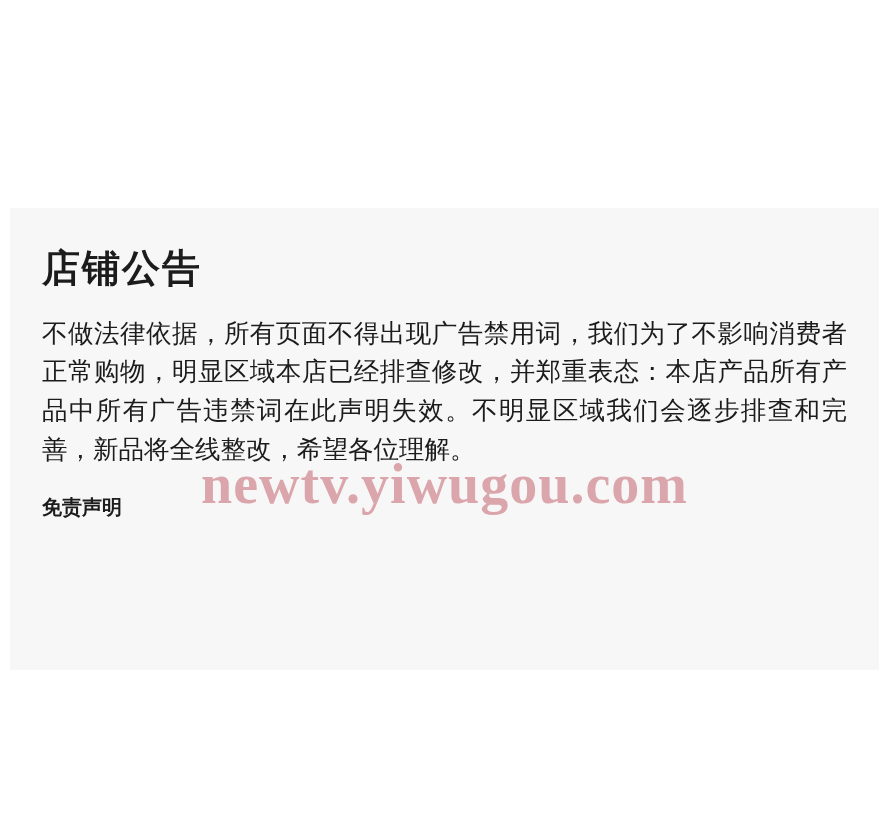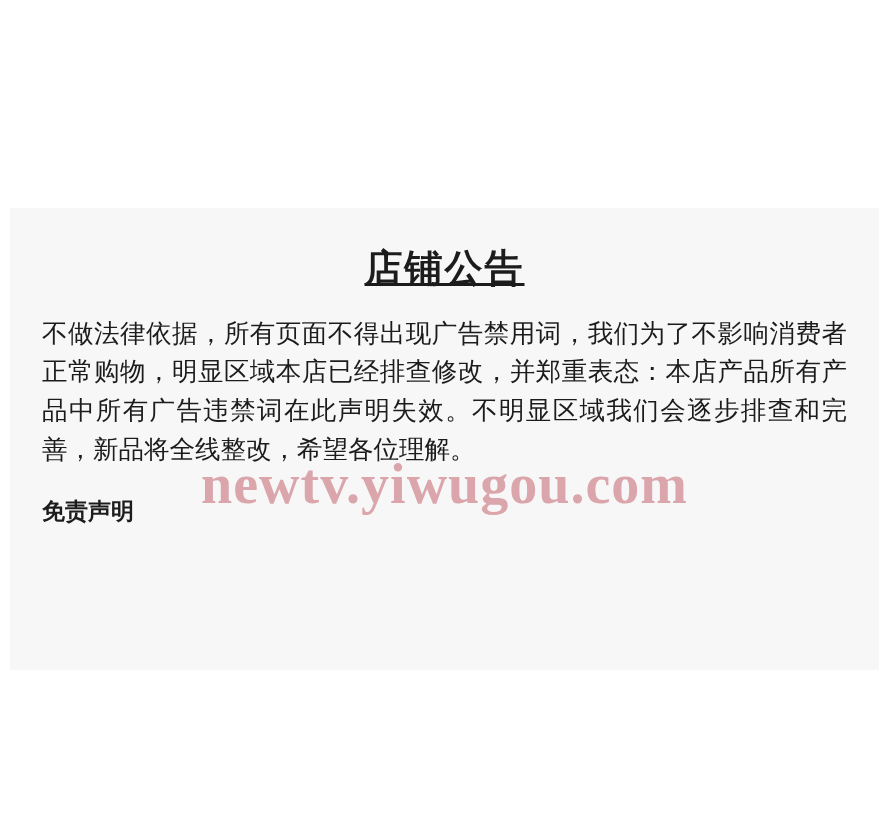--- a/index.html
+++ b/index.html
@@ -25,48 +25,47 @@
     left: 10px;
     top: 208px;
     width: 869px;
     height: 462px;
     background: #f7f7f7;
     box-sizing: border-box;
     padding: 28px 32px 0 32px;
     overflow: hidden;
   }
   .notice-title {
-    text-align: center;
+    text-align: left;
     font-size: 38px;
     font-weight: bold;
     color: #1c1c1c;
     letter-spacing: 2px;
     line-height: 1.2;
     margin: 10px 0 22px 0;
     font-family: "DejaVu Sans", "Liberation Sans", sans-serif;
-    text-decoration: underline;
   }
   .notice-body {
     font-size: 25.5px;
     line-height: 1.52;
     color: #1c1c1c;
     letter-spacing: 0px;
     text-align: justify;
     font-family: "DejaVu Sans", "Liberation Sans", sans-serif;
   }
   .notice-gap {
     height: 26px;
   }
   .disclaimer-title {
-    font-size: 23px;
+    font-size: 20px;
     font-weight: bold;
     color: #1c1c1c;
     line-height: 1.4;
     margin-bottom: 20px;
-    font-family: Liberation Sans, sans-serif;
+    font-family: Liberation Mono, monospace;
   }
   .watermark {
     position: absolute;
     left: 0;
     top: 0;
     width: 889px;
     height: 837px;
     pointer-events: none;
     padding-left: 36px;
   }

